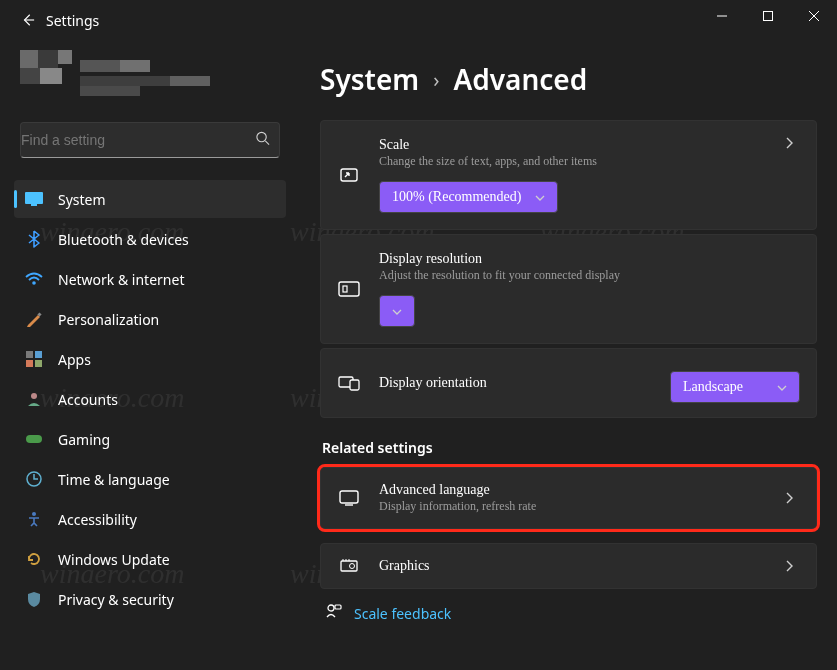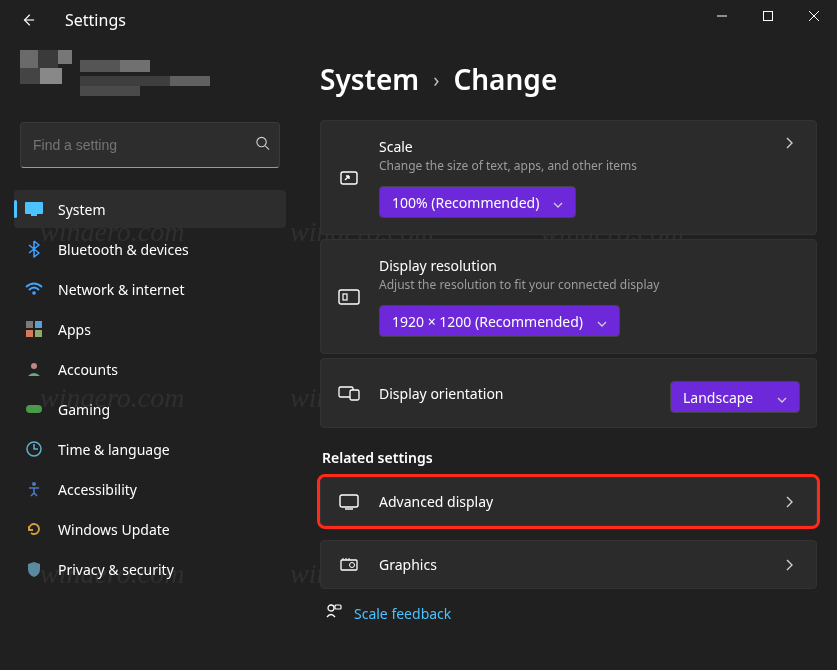--- a/index.html
+++ b/index.html
@@ -18,22 +18,22 @@
     display: flex;
     align-items: center;
     padding-left: 14px;
   }
   .titlebar .back {
     width: 28px; height: 28px;
     display: flex; align-items: center; justify-content: center;
     border-radius: 4px;
   }
   .titlebar .title {
-    margin-left: 23px;
-    font-size: 16px;
+    margin-left: 4px;
+    font-size: 14px;
   }
   .winctrls {
     position: absolute;
     top: 0; right: 0;
     display: flex;
   }
   .winctrls .btn {
     width: 46px; height: 32px;
     display: flex; align-items: center; justify-content: center;
     color: #fff;
@@ -56,27 +56,27 @@
     position: absolute; inset: 0;
     filter: blur(0.3px);
   }
   .pb { position: absolute; }
   .search {
     position: relative;
     margin: 0 6px 22px 6px;
   }
   .search input {
     width: 100%;
-    height: 46px;
+    height: 36px;
     background: #2d2d2d;
     border: 1px solid #3a3a3a;
     border-bottom: 1px solid #9a9a9a;
     border-radius: 4px;
     color: #cfcfcf;
-    padding: 0 36px 0 12px;
+    padding: 0 36px 0 0;
     font-size: 14px;
     outline: none;
   }
   .search .icon {
     position: absolute;
     right: 10px; top: 50%;
     transform: translateY(-50%);
     color: #cfcfcf;
   }
   .nav {
@@ -139,41 +139,42 @@
   }
   .card {
     background: #2b2b2b;
     border: 1px solid #323232;
     border-radius: 4px;
     margin-bottom: 4px;
     padding: 14px 16px;
     display: flex;
     align-items: center;
     position: relative;
+    font-family: Liberation Serif, serif;
   }
   .card.tall { padding: 16px 16px; align-items: flex-start; }
   .card .lefticon {
     width: 24px;
     display: flex; align-items: center; justify-content: center;
     margin-right: 18px;
     color: #fff;
     flex-shrink: 0;
     align-self: center;
   }
   .card .body { flex: 1; }
   .card .ttl { font-size: 14px; }
   .card .sub { font-size: 12px; color: #9c9c9c; margin-top: 1px; }
   .card .chev {
     width: 20px;
     display: flex; align-items: center; justify-content: center;
     color: #cfcfcf;
     flex-shrink: 0;
   }
   .dropdown {
-    background: #6d28d9;
+    background: #8b5cf6;
     border: 1px solid #444;
     border-radius: 4px;
     height: 32px;
     display: inline-flex;
     align-items: center;
     padding: 0 12px;
     gap: 14px;
     margin-top: 12px;
     font-size: 14px;
   }
@@ -299,20 +300,29 @@
             <svg width="18" height="14" viewBox="0 0 18 14">
               <path d="M1 5 Q9 -2 17 5" stroke="#3fa7ff" stroke-width="1.8" fill="none"></path>
               <path d="M4 8 Q9 3 14 8" stroke="#3fa7ff" stroke-width="1.8" fill="none"></path>
               <circle cx="9" cy="11" r="1.8" fill="#3fa7ff"></circle>
             </svg>
           </span>
         <span class="label">Network &amp; internet</span>
       </li>
       <li>
         <span class="icon">
+            <svg width="18" height="18" viewBox="0 0 18 18">
+              <path d="M3 15 L13 5 L15 7 L5 17 L2 17 Z" fill="#d98b4a"></path>
+              <rect x="13" y="3" width="3" height="3" fill="#888" transform="rotate(45 14.5 4.5)"></rect>
+            </svg>
+          </span>
+        <span class="label">Personalization</span>
+      </li>
+      <li>
+        <span class="icon">
             <svg width="16" height="16">
               <rect x="0" y="0" width="7" height="7" fill="#7a7a7a"></rect>
               <rect x="9" y="0" width="7" height="7" fill="#5a9fd4"></rect>
               <rect x="0" y="9" width="7" height="7" fill="#d47a5a"></rect>
               <rect x="9" y="9" width="7" height="7" fill="#8fa86b"></rect>
             </svg>
           </span>
         <span class="label">Apps</span>
       </li>
       <li>
@@ -367,21 +377,21 @@
           </span>
         <span class="label">Privacy &amp; security</span>
       </li>
     </ul>
   </div>
 
   <div class="main">
     <div class="breadcrumb">
       <span class="sys">System</span>
       <span class="sep">›</span>
-      <span class="disp">Change</span>
+      <span class="disp">Advanced</span>
     </div>
 
     <div class="card tall">
       <div class="lefticon">
         <svg width="20" height="20" viewBox="0 0 20 20">
             <rect x="2" y="4" width="16" height="12" rx="2" stroke="#fff" stroke-width="1.4" fill="none"></rect>
             <path d="M6 12 L10 8 M10 8 H7 M10 8 V11" stroke="#fff" stroke-width="1.4" fill="none"></path>
           </svg>
       </div>
       <div class="body">
@@ -405,21 +415,20 @@
       <div class="lefticon">
         <svg width="22" height="18" viewBox="0 0 22 18">
             <rect x="1" y="2" width="20" height="14" rx="2" stroke="#fff" stroke-width="1.4" fill="none"></rect>
             <rect x="5" y="6" width="4" height="6" stroke="#fff" stroke-width="1.2" fill="none"></rect>
           </svg>
       </div>
       <div class="body">
         <div class="ttl">Display resolution</div>
         <div class="sub">Adjust the resolution to fit your connected display</div>
         <div class="dropdown">
-          <span>1920 × 1200 (Recommended)</span>
           <span class="dd-chev"><svg width="10" height="6">
                 <path d="M1 1 L5 5 L9 1" stroke="#cfcfcf" stroke-width="1.3" fill="none"></path>
               </svg></span>
         </div>
       </div>
     </div>
 
     <div class="card">
       <div class="lefticon">
         <svg width="22" height="16" viewBox="0 0 22 16">
@@ -441,21 +450,22 @@
     <div class="section-h">Related settings</div>
 
     <div class="card highlight">
       <div class="lefticon">
         <svg width="20" height="16" viewBox="0 0 20 16">
             <rect x="1" y="1" width="18" height="12" rx="2" stroke="#fff" stroke-width="1.4" fill="none"></rect>
             <line x1="6" y1="15" x2="14" y2="15" stroke="#fff" stroke-width="1.4"></line>
           </svg>
       </div>
       <div class="body">
-        <div class="ttl">Advanced display</div>
+        <div class="ttl">Advanced language</div>
+        <div class="sub">Display information, refresh rate</div>
       </div>
       <div class="chev">
           <svg width="8" height="12">
             <path d="M1 1 L6 6 L1 11" stroke="#cfcfcf" stroke-width="1.4" fill="none"></path>
           </svg>
         </div>
     </div>
 
     <div class="card" style="margin-top:14px">
       <div class="lefticon">

